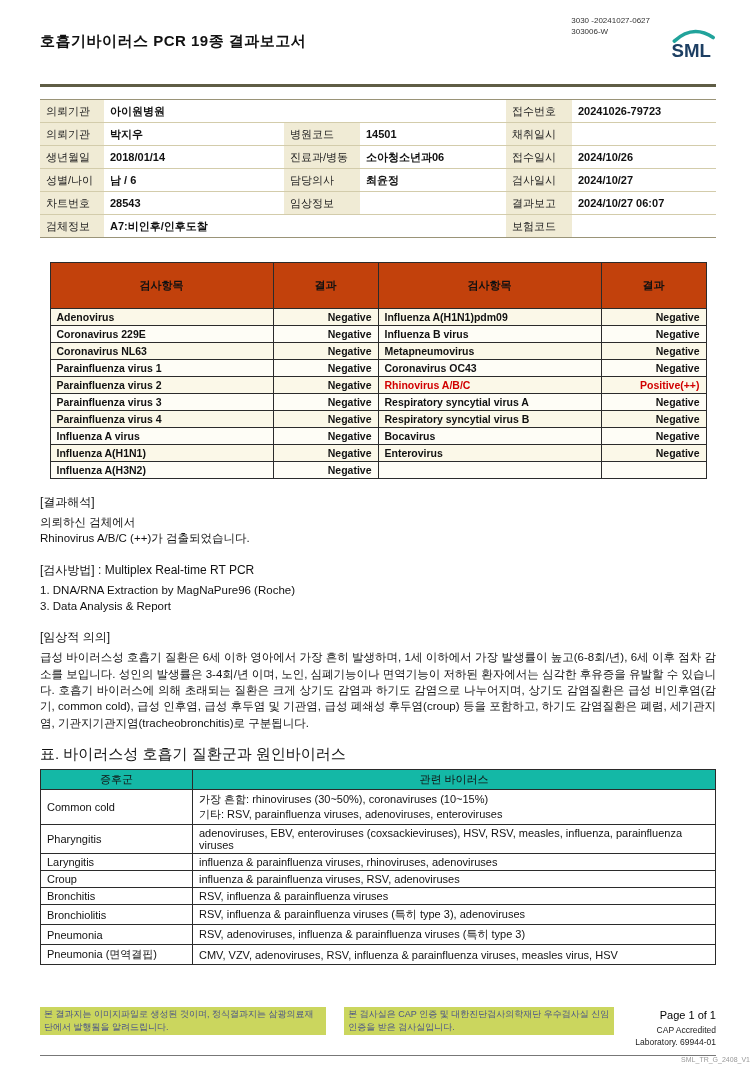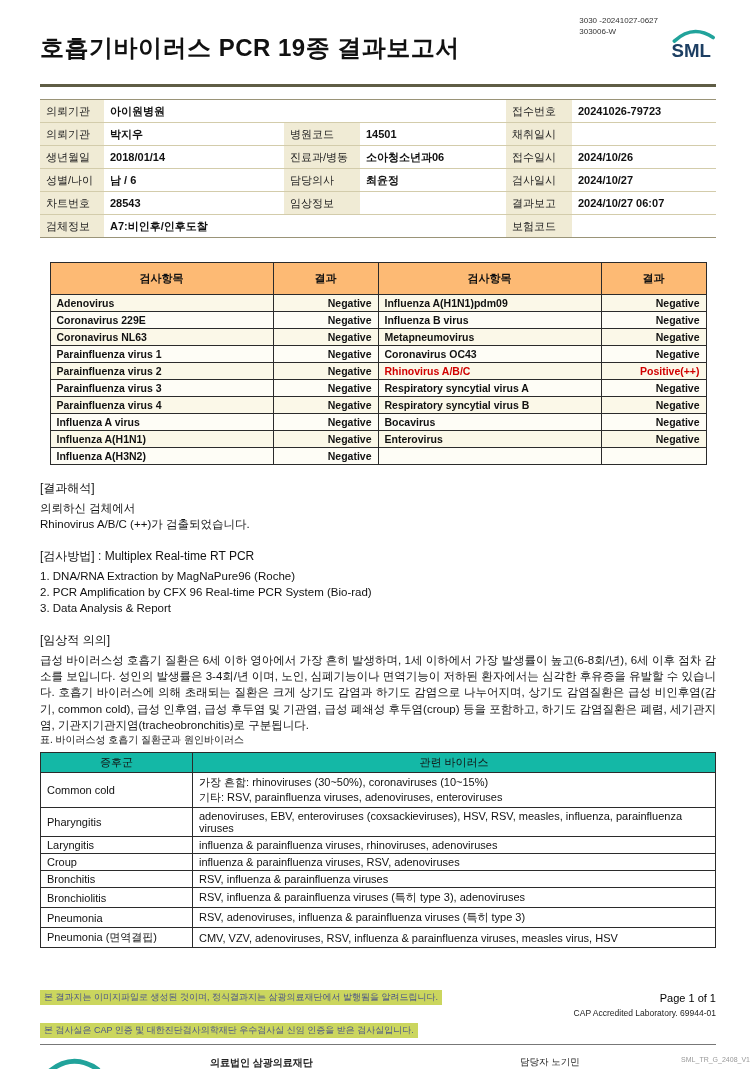--- a/index.html
+++ b/index.html
@@ -3,61 +3,61 @@
 <meta charset="utf-8">
 <style>
   *{box-sizing:border-box;margin:0;padding:0}
   html,body{background:#fff}
   body{width:756px;height:1069px;overflow:hidden;position:relative;
        font-family:"Liberation Sans","DejaVu Sans",sans-serif;color:#111}
   .page{padding:0 40px;position:relative;height:100%}
 
   
   .header{display:flex;justify-content:space-between;align-items:flex-start;padding-top:14px;height:76px}
-  .title{font-size:24px;font-weight:bold;letter-spacing:.5px;margin-top:18px}
-  .header-right{display:flex;align-items:flex-start;gap:12px}
+  .title{font-size:15px;font-weight:bold;letter-spacing:.5px;margin-top:18px}
+  .header-right{display:flex;align-items:flex-start;gap:20px}
   .doc-codes{font-size:8px;color:#333;line-height:1.35;margin-top:2px;white-space:nowrap}
   .logo-top{margin-top:12px}
   .divider{border-bottom:3px solid #5f5d45;margin-top:8px}
 
   
   table.patient{width:100%;border-collapse:collapse;font-size:11px;margin-top:12px;
                 border-top:1px solid #9a9478;border-bottom:1px solid #9a9478;table-layout:fixed}
   .patient td{padding:3px 6px;border-bottom:1px solid #d3ccab;height:23px;vertical-align:middle;
               overflow:hidden;white-space:nowrap}
   .patient tr:last-child td{border-bottom:none}
   .p-label{background:#f0ebd5;color:#222}
   .p-label.blank{background:transparent}
   .p-value{font-weight:bold}
 
   
   table.results{border-collapse:collapse;width:656px;margin:24px auto 0;font-size:10.5px;table-layout:fixed}
-  .results th{background:#fdba74;border:1px solid #2b2b2b;padding:8px 2px;font-size:11px;font-weight:bold}
+  .results th{background:#c2410c;border:1px solid #2b2b2b;padding:15px 2px;font-size:11px;font-weight:bold}
   .results td{border:1px solid #2b2b2b;padding:2px 6px;height:16px}
   .results tbody tr:nth-child(odd) td{background:#fbf8e8}
   .results tbody tr:nth-child(even) td{background:#fefdf6}
   .r-item{font-weight:bold;text-align:left}
   .r-res{font-weight:bold;text-align:right}
   .pos{color:#d10000}
 
   
   .section{margin-top:15px;font-size:11.5px;line-height:1.42}
   .sec-head{font-weight:normal;font-size:12px;margin-bottom:3px}
   .clinical-text{text-align:justify}
 
   
-  .table-caption{font-size:10px}
+  .table-caption{margin-top:14px;font-size:15px}
   table.syndrome{border-collapse:collapse;width:100%;font-size:11px;margin-top:5px;table-layout:fixed}
   .syndrome th{background:#14b8a6;border:1px solid #2b2b2b;padding:2px;font-weight:normal}
   .syndrome td{border:1px solid #2b2b2b;padding:2px 6px;vertical-align:middle}
   .syn-vir{white-space:pre-line}
 
   
   .notice-row{margin-top:42px;display:flex;justify-content:space-between;align-items:flex-start}
-  .notice-lines{display:flex;flex-direction:column;gap:18px}
+  .notice-lines{display:flex;flex-direction:row;gap:18px}
   .notice{display:inline-block;background:#cbd65e;color:#4b5588;font-size:9px;
           padding:1px 4px;filter:blur(.3px);align-self:flex-start}
   .page-info{text-align:right;line-height:1.5}
   .page-num{font-size:11px;color:#000}
   .cap-line{font-size:8.5px;color:#222}
 
   
   .footer{border-top:1px solid #777;margin-top:6px;padding-top:10px;
           display:flex;align-items:flex-start}
   .f-logo{display:flex;align-items:center;gap:6px;width:170px}
@@ -230,21 +230,20 @@
 
   <div class="section">
     <div class="sec-head">[결과해석]</div>
     <div>의뢰하신 검체에서</div>
     <div>Rhinovirus A/B/C (++)가 검출되었습니다.</div>
   </div>
 
   <div class="section">
     <div class="sec-head">[검사방법] : Multiplex Real-time RT PCR</div>
     <div>1. DNA/RNA Extraction by MagNaPure96 (Roche)</div>
-    <div>2. PCR Amplification by CFX 96 Real-time PCR System (Bio-rad)</div>
     <div>3. Data Analysis &amp; Report</div>
   </div>
 
   <div class="section">
     <div class="sec-head">[임상적 의의]</div>
     <div class="clinical-text">급성 바이러스성 호흡기 질환은 6세 이하 영아에서 가장 흔히 발생하며, 1세 이하에서 가장 발생률이 높고(6-8회/년), 6세 이후 점차 감소를 보입니다. 성인의 발생률은 3-4회/년 이며, 노인, 심폐기능이나 면역기능이 저하된 환자에서는 심각한 후유증을 유발할 수 있습니다. 호흡기 바이러스에 의해 초래되는 질환은 크게 상기도 감염과 하기도 감염으로 나누어지며, 상기도 감염질환은 급성 비인후염(감기, common cold), 급성 인후염, 급성 후두염 및 기관염, 급성 폐쇄성 후두염(croup) 등을 포함하고, 하기도 감염질환은 폐렴, 세기관지염, 기관지기관지염(tracheobronchitis)로 구분됩니다.</div>
   </div>
 
   <div class="table-caption">표. 바이러스성 호흡기 질환군과 원인바이러스</div>
   <table class="syndrome">

